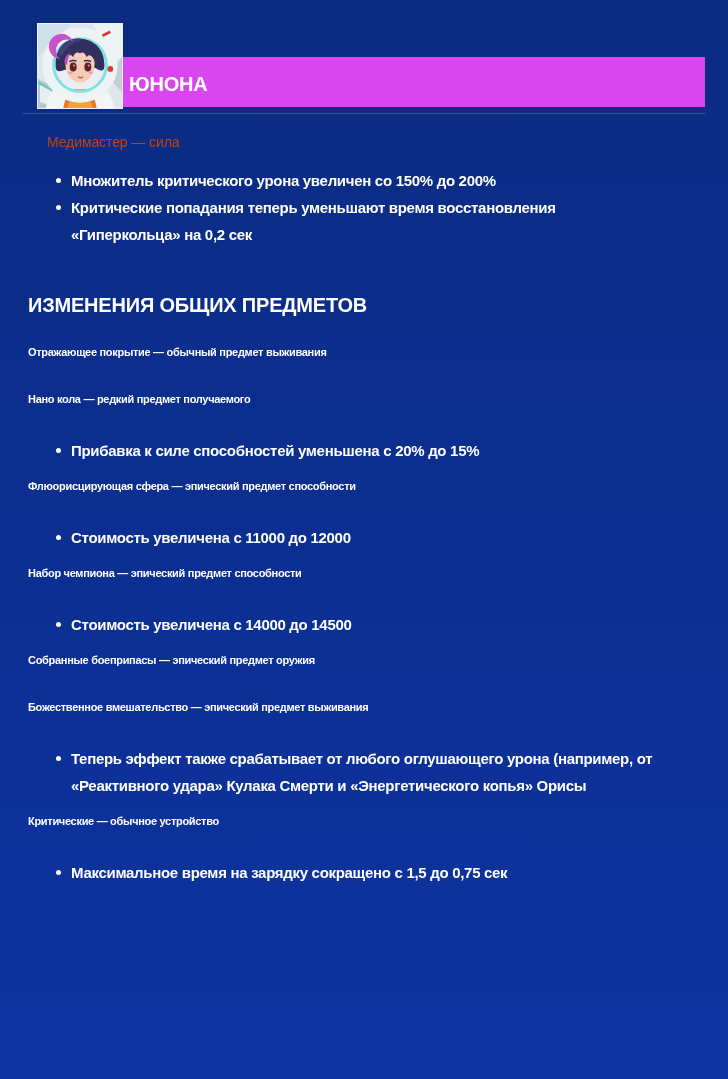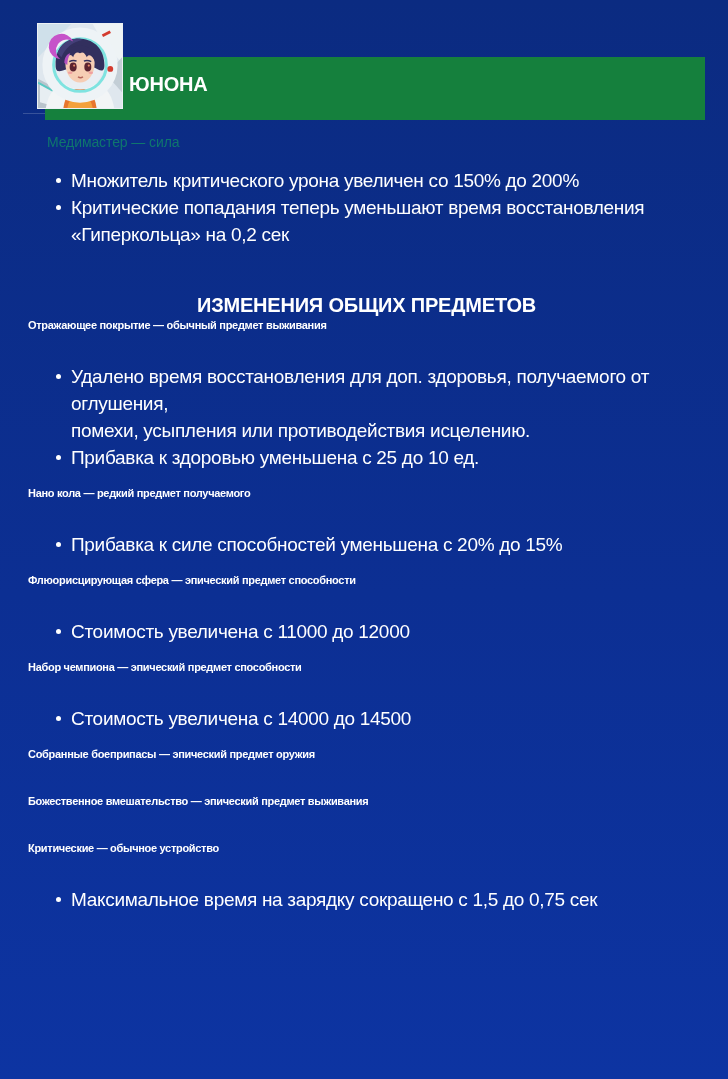--- a/index.html
+++ b/index.html
@@ -11,56 +11,56 @@
     -webkit-font-smoothing:antialiased;
   }
   .page{padding:23px 23px 0 23px;}
 
   h1.section-title, h2.section-title{
     margin:0 0 0 5px;
     font-size:20px;font-weight:800;letter-spacing:-0.2px;
     line-height:21px;color:#ffffff;text-transform:uppercase;
   }
   h1.section-title{margin-bottom:14px;}
-  h2.section-title{margin-top:47px;text-align:center;}
+  h2.section-title{margin-top:47px;margin-bottom:27px;}
 
   
   .hero-card{
     position:relative;height:90px;
     border-bottom:1px solid rgba(255,255,255,0.18);
   }
   .hero-nameband{
-    position:absolute;left:22px;right:0;top:34px;height:63px;
-    background:#15803d;
+    position:absolute;left:22px;right:0;top:34px;height:50px;
+    background:#d946ef;
   }
   .hero-name{
     display:block;margin-left:84px;line-height:55px;
     font-size:20px;font-weight:800;letter-spacing:-0.2px;color:#ffffff;
     text-transform:uppercase;
   }
   .hero-portrait{
     position:absolute;left:14px;top:0;width:86px;height:86px;
     border:1px solid rgba(255,255,255,0.45);box-sizing:border-box;
     background:#dde6ec;
   }
   .hero-portrait svg{display:block;width:100%;height:100%;}
 
   .hero-sub{
     margin:20px 0 0 24px;
     font-size:14px;font-weight:400;letter-spacing:-0.1px;
-    color:#0f766e;line-height:17px;
+    color:#c2410c;line-height:17px;
   }
 
   
   ul.bullets{
     list-style:none;margin:0;padding:0 0 0 48px;
   }
   ul.bullets li{
     position:relative;
-    font-size:19px;font-weight:400;letter-spacing:-0.3px;
+    font-size:15px;font-weight:700;letter-spacing:-0.3px;
     line-height:27px;color:#ffffff;
     white-space:pre-line;
     max-width:645px;
   }
   ul.bullets li::before{
     content:"";position:absolute;left:-15px;top:11px;
     width:5px;height:5px;border-radius:50%;background:#ffffff;
   }
   ul.hero-bullets{margin:16px 0 0 0;}
 
@@ -145,25 +145,20 @@
       <li>Множитель критического урона увеличен со 150% до 200%</li>
       <li>Критические попадания теперь уменьшают время восстановления
 «Гиперкольца» на 0,2 сек</li>
     </ul>
 
   <h2 class="section-title">ИЗМЕНЕНИЯ ОБЩИХ ПРЕДМЕТОВ</h2>
 
   <div class="items-container">
   <section class="item-block">
     <h3 class="item-title">Отражающее покрытие — обычный предмет выживания</h3>
-    <ul class="bullets">
-          <li>Удалено время восстановления для доп. здоровья, получаемого от оглушения,
-помехи, усыпления или противодействия исцелению.</li>
-          <li>Прибавка к здоровью уменьшена с 25 до 10 ед.</li>
-        </ul>
   </section>
 
   <section class="item-block">
     <h3 class="item-title">Нано кола — редкий предмет получаемого</h3>
     <ul class="bullets">
           <li>Прибавка к силе способностей уменьшена с 20% до 15%</li>
         </ul>
   </section>
 
   <section class="item-block">
@@ -179,20 +174,24 @@
           <li>Стоимость увеличена с 14000 до 14500</li>
         </ul>
   </section>
 
   <section class="item-block">
     <h3 class="item-title">Собранные боеприпасы — эпический предмет оружия</h3>
   </section>
 
   <section class="item-block">
     <h3 class="item-title">Божественное вмешательство — эпический предмет выживания</h3>
+    <ul class="bullets">
+          <li>Теперь эффект также срабатывает от любого оглушающего урона (например, от
+«Реактивного удара» Кулака Смерти и «Энергетического копья» Орисы</li>
+        </ul>
   </section>
 
   <section class="item-block">
     <h3 class="item-title">Критические — обычное устройство</h3>
     <ul class="bullets">
           <li>Максимальное время на зарядку сокращено с 1,5 до 0,75 сек</li>
         </ul>
   </section>
 </div>
 

